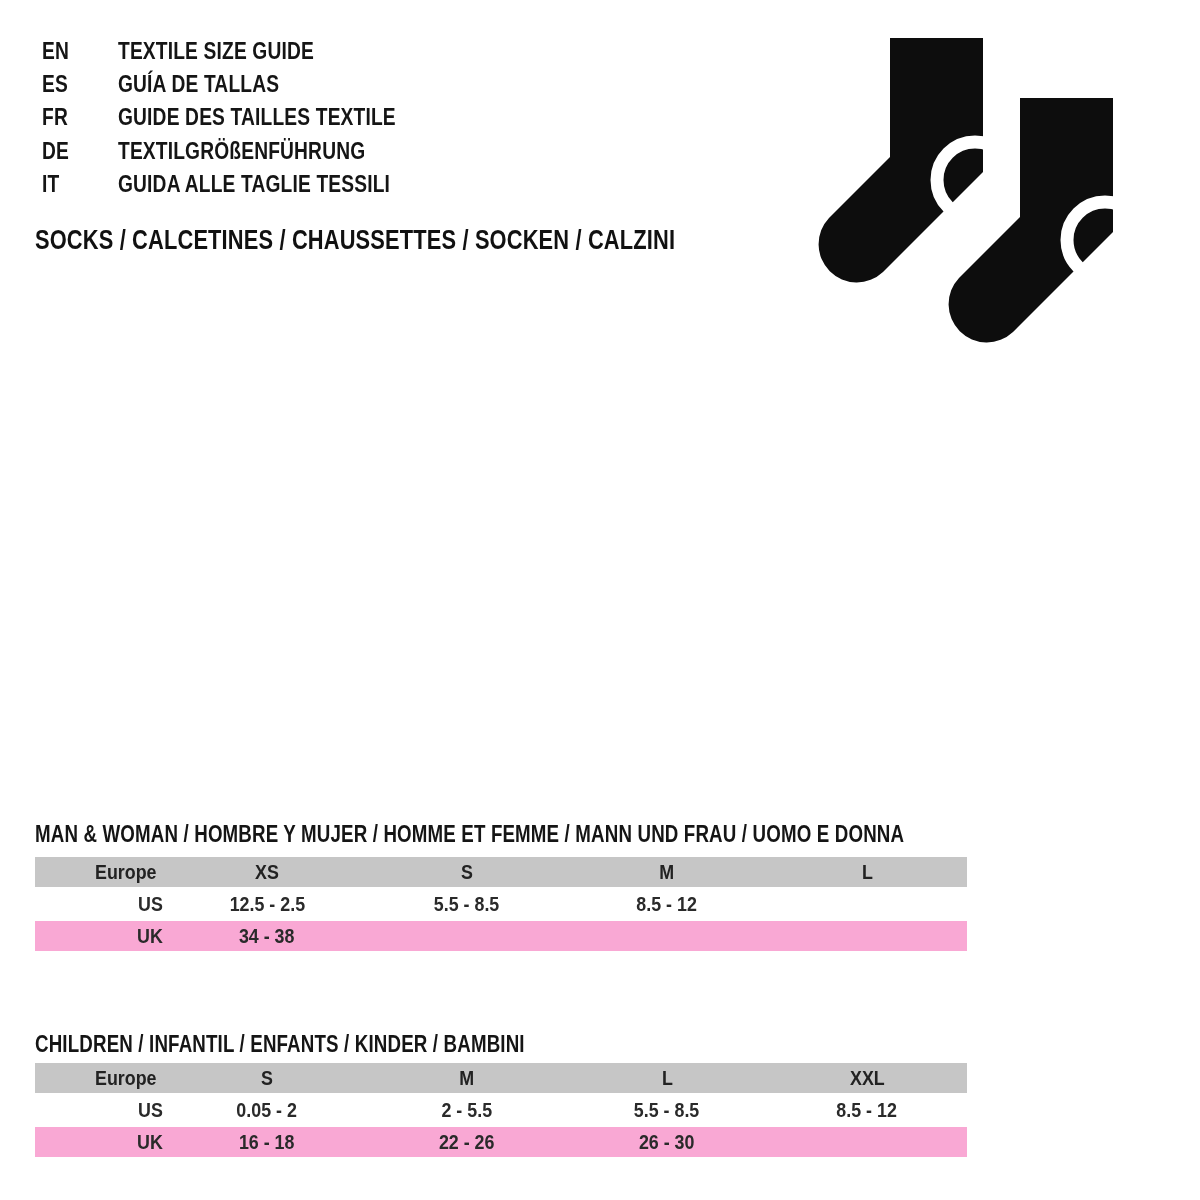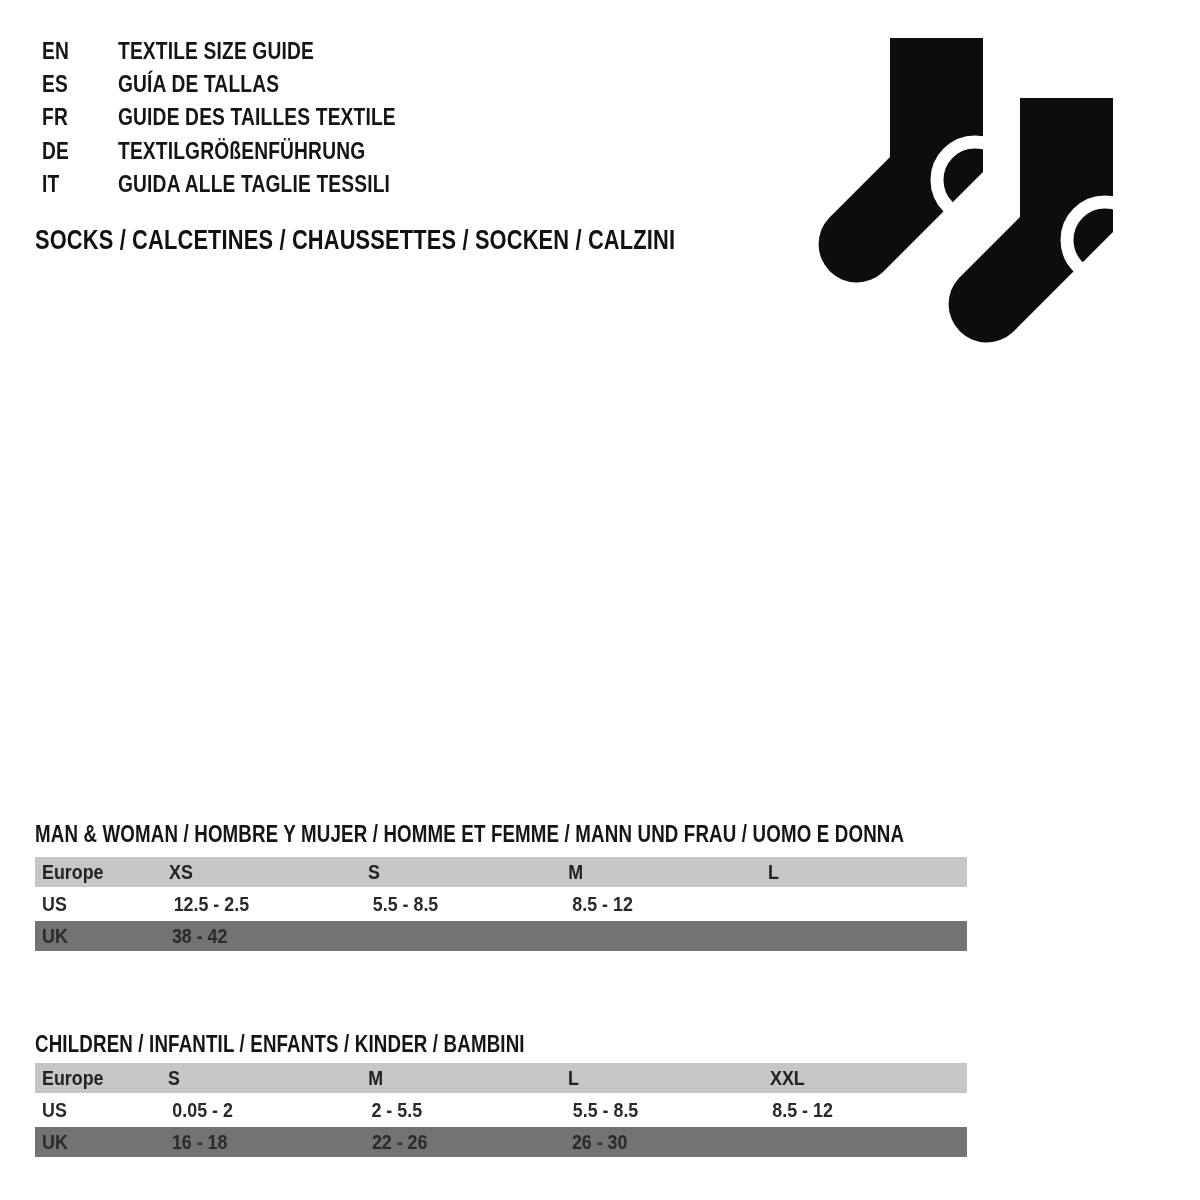--- a/index.html
+++ b/index.html
@@ -26,23 +26,23 @@
   }
   #title-adults{top:820px;}
   #title-children{top:1030px;}
   
   .tbl{position:absolute;left:35px;width:932px;}
   #tbl-adults{top:857px;}
   #tbl-children{top:1063px;}
   .row{display:flex;height:30px;line-height:30px;margin-bottom:2px;
     font-size:21px;font-weight:700;color:#2a2a2a;}
   .row.head{background:#c6c6c6;color:#222;}
-  .row.lite{background:#737373;}
-  .cell{width:200px;flex:0 0 200px;text-align:left;overflow:visible;}
-  .cell.c0{width:132px;flex:0 0 132px;text-align:left;padding-left:7px;box-sizing:border-box;}
+  .row.lite{background:#f9a8d4;}
+  .cell{width:200px;flex:0 0 200px;text-align:center;overflow:visible;}
+  .cell.c0{width:132px;flex:0 0 132px;text-align:right;padding-left:7px;box-sizing:border-box;}
   .cell > span{display:inline-block;transform:scaleX(0.85);transform-origin:50% 50%;white-space:nowrap;}
   .cell.c0 > span{transform-origin:0 50%;}
 </style>
 </head>
 <body>
 
 <div class="lang-block">
   <div class="lang-row">
     <span class="lang-code">EN</span>
     <span class="lang-text">TEXTILE SIZE GUIDE</span>
@@ -90,21 +90,21 @@
     <div class="cell"><span>L</span></div>
   </div>
   <div class="row">
     <div class="cell c0"><span>US</span></div>
     <div class="cell"><span>12.5 - 2.5</span></div>
     <div class="cell"><span>5.5 - 8.5</span></div>
     <div class="cell"><span>8.5 - 12</span></div>
   </div>
   <div class="row lite">
     <div class="cell c0"><span>UK</span></div>
-    <div class="cell"><span>38 - 42</span></div>
+    <div class="cell"><span>34 - 38</span></div>
   </div>
 </div>
 
 <div class="tbl-title" id="title-children">CHILDREN / INFANTIL / ENFANTS / KINDER / BAMBINI</div>
 <div class="tbl" id="tbl-children">
   <div class="row head">
     <div class="cell c0"><span>Europe</span></div>
     <div class="cell"><span>S</span></div>
     <div class="cell"><span>M</span></div>
     <div class="cell"><span>L</span></div>

